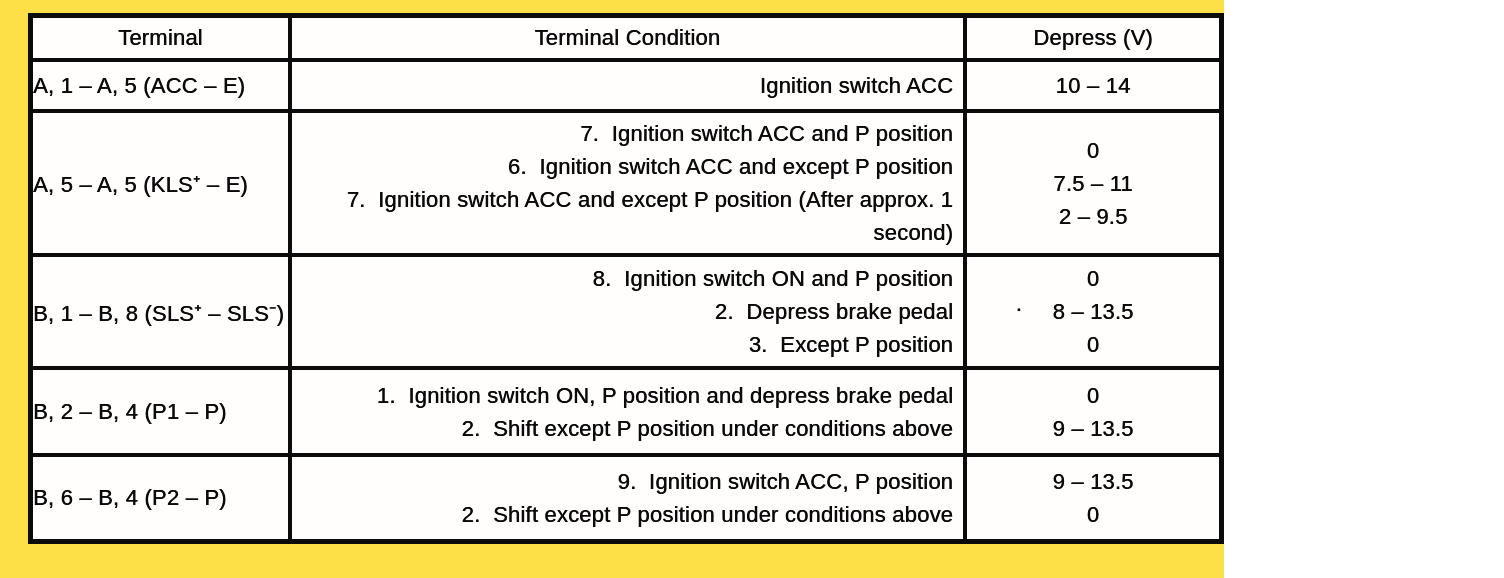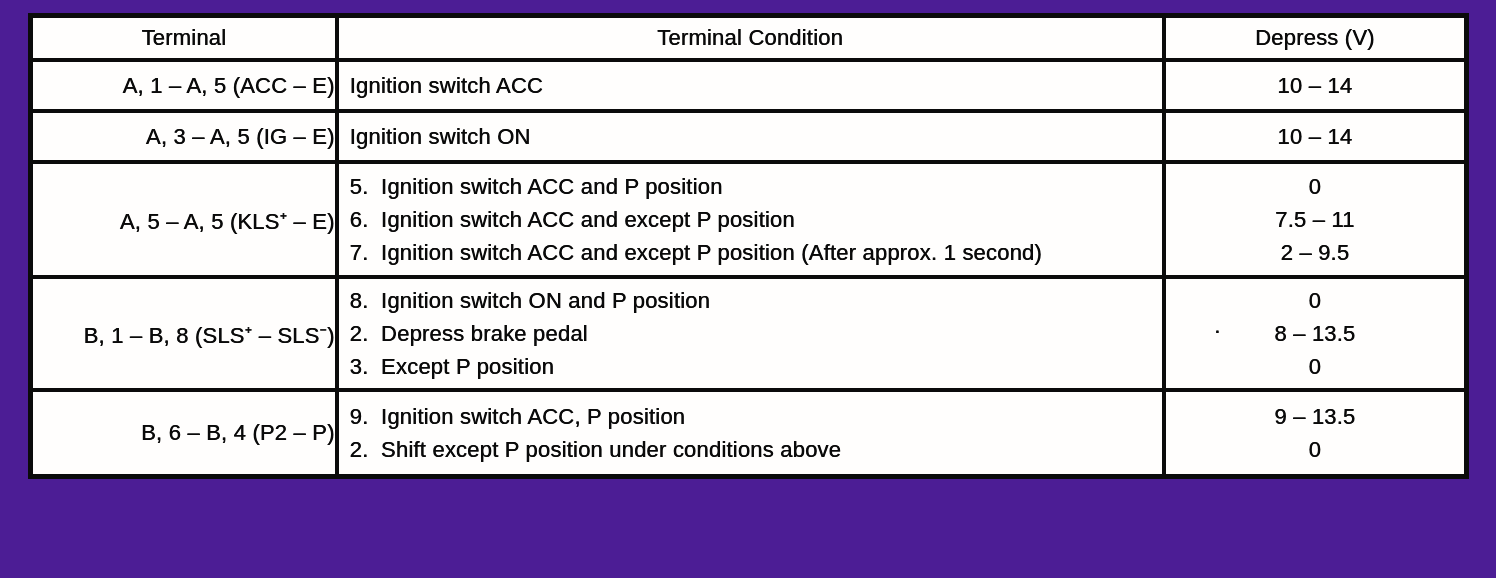--- a/index.html
+++ b/index.html
@@ -8,23 +8,23 @@
     background: #ffffff;
   }
   body {
     width: 1504px;
     height: 578px;
     font-family: "Liberation Sans", sans-serif;
     color: #0a0a0a;
   }
   .page {
     position: relative;
-    width: 1496px;
+    width: 1224px;
     height: 578px;
-    background: #4c1d95;
+    background: #fde047;
     overflow: hidden;
   }
   table.spec-table {
     position: absolute;
     left: 28px;
     top: 13px;
     border-collapse: collapse;
     table-layout: fixed;
     border: 5px solid #0b0b0b;
     background: #fffefd;
@@ -46,22 +46,22 @@
   th.hdr {
     height: 40px;
     text-align: center;
   }
   tr.rh-s  > td { height: 39px; }
   tr.rh-3a > td { height: 103px; }
   tr.rh-3b > td { height: 101px; }
   tr.rh-2a > td { height: 75px; }
   tr.rh-2b > td { height: 74px; }
 
-  td.t { text-align: right; }
-  td.c { text-align: left; padding: 4px 10px 4px 11px; margin-left: 32px; }
+  td.t { text-align: left; }
+  td.c { text-align: right; padding: 4px 10px 4px 11px; margin-left: 32px; }
   td.v { text-align: center; position: relative; }
 
   .line {
     line-height: 33px;
     white-space: pre-wrap;
   }
   .sls-dot {
     position: absolute;
     left: 48px;
     top: 50%;
@@ -91,35 +91,26 @@
       <tr class="rh-s">
         <td class="t">A, 1 – A, 5 (ACC – E)</td>
         <td class="c">
           <div class="line">Ignition switch ACC</div>
         </td>
         <td class="v">
           <div class="line">10 – 14</div>
         </td>
       </tr>
 
-      <tr class="rh-s">
-        <td class="t">A, 3 – A, 5 (IG – E)</td>
-        <td class="c">
-          <div class="line">Ignition switch ON</div>
-        </td>
-        <td class="v">
-          <div class="line">10 – 14</div>
-        </td>
-      </tr>
 
 
       <tr class="rh-3a">
         <td class="t">A, 5 – A, 5 (KLS⁺ – E)</td>
         <td class="c">
-          <div class="line">5.  Ignition switch ACC and P position</div>
+          <div class="line">7.  Ignition switch ACC and P position</div>
           <div class="line">6.  Ignition switch ACC and except P position</div>
           <div class="line">7.  Ignition switch ACC and except P position (After approx. 1 second)</div>
         </td>
         <td class="v">
           <div class="line">0</div>
           <div class="line">7.5 – 11</div>
           <div class="line">2 – 9.5</div>
         </td>
       </tr>
 
@@ -131,20 +122,31 @@
           <div class="line">3.  Except P position</div>
         </td>
         <td class="v">
           <span class="sls-dot">·</span>
           <div class="line">0</div>
           <div class="line">8 – 13.5</div>
           <div class="line">0</div>
         </td>
       </tr>
 
+      <tr class="rh-2a">
+        <td class="t">B, 2 – B, 4 (P1 – P)</td>
+        <td class="c">
+          <div class="line">1.  Ignition switch ON, P position and depress brake pedal</div>
+          <div class="line">2.  Shift except P position under conditions above</div>
+        </td>
+        <td class="v">
+          <div class="line">0</div>
+          <div class="line">9 – 13.5</div>
+        </td>
+      </tr>
 
       <tr class="rh-2b">
         <td class="t">B, 6 – B, 4 (P2 – P)</td>
         <td class="c">
           <div class="line">9.  Ignition switch ACC, P position</div>
           <div class="line">2.  Shift except P position under conditions above</div>
         </td>
         <td class="v">
           <div class="line">9 – 13.5</div>
           <div class="line">0</div>

